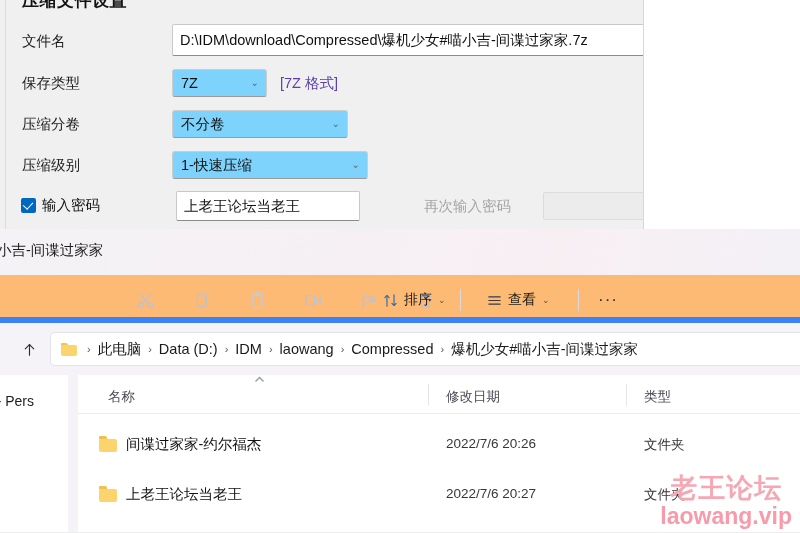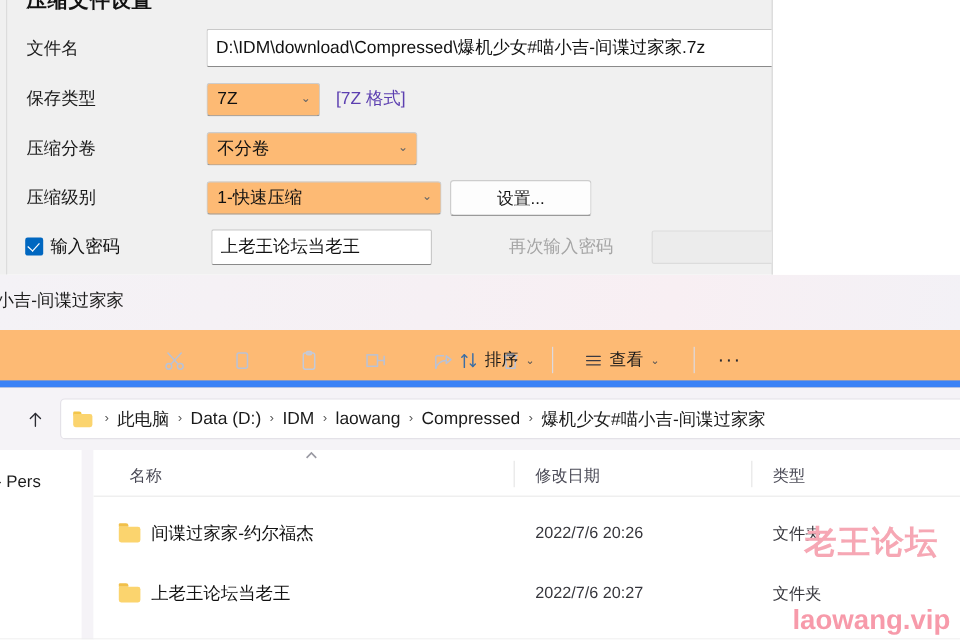--- a/index.html
+++ b/index.html
@@ -48,21 +48,21 @@
     font-size: 14.5px;
     color: #111;
     padding: 0 7px;
     line-height: 30px;
     height: 32px;
     white-space: nowrap;
     overflow: hidden;
   }
   .combo {
     position: absolute;
-    background: #fdba74;
+    background: #7dd3fc;
     border: 1px solid #cdcdcd;
     border-bottom: 1px solid #9a9a9a;
     border-radius: 3px;
     height: 28px;
     font-size: 14.5px;
     color: #111;
     padding: 0 24px 0 8px;
     line-height: 26px;
     white-space: nowrap;
     overflow: hidden;
@@ -328,21 +328,20 @@
     line-height: 30px;
     white-space: nowrap;
   }
   #wm-en {
     font-size: 23px;
     font-weight: bold;
     color: #f79aaa;
     letter-spacing: 0px;
     line-height: 26px;
     white-space: nowrap;
-    margin-top: 36px;
   }
   #explorer-bottom-line {
     position: absolute; left: 0; bottom: 0; width: 800px; height: 1px;
     background: #ededed;
   }
 </style>
 </head>
 <body>
 
 <div id="compress-dialog">
@@ -364,21 +363,20 @@
   <div class="combo" style="left:172px; top:110px; width:176px;">
     <span>不分卷</span>
     <span class="chev">⌄</span>
   </div>
 
   <div class="field-label" style="left:22px; top:155px;">压缩级别</div>
   <div class="combo" style="left:172px; top:151px; width:196px;">
     <span>1-快速压缩</span>
     <span class="chev">⌄</span>
   </div>
-  <div class="btn" style="left:375px; top:150px; width:118px;">设置...</div>
 
   <div class="checkbox-wrap" style="left:21px; top:196px;">
     <span class="cbox"></span>
     <span>输入密码</span>
   </div>
   <div class="text-input" style="left:176px; top:191px; width:184px; line-height:28px; height:30px;">上老王论坛当老王</div>
 
   <div class="disabled-label" style="left:424px; top:196px;">再次输入密码</div>
   <div class="disabled-input" style="left:543px; top:192px; width:150px;"></div>
 

